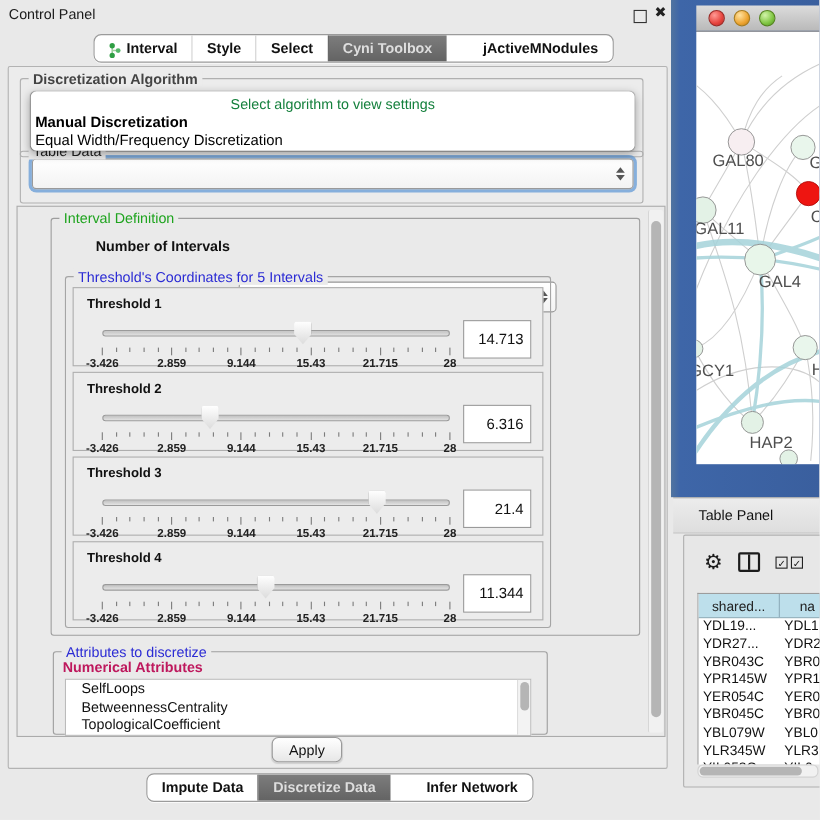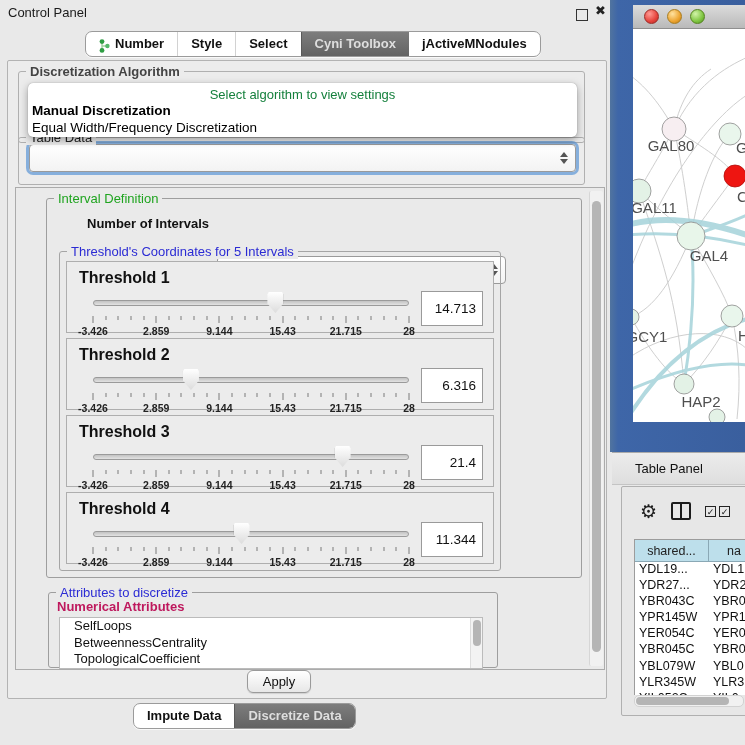--- a/index.html
+++ b/index.html
@@ -15,21 +15,21 @@
   .cp{left:0;top:0;width:612px;height:745px;background:#e9e9e9;}
   .cp-title{left:8px;top:5px;font-size:13px;color:#1a1a1a;}
   .float-icon{left:576px;top:9px;width:10px;height:10px;border:1.5px solid #333;background:transparent;}
   .close-icon{left:595px;top:3px;font-size:13px;font-weight:bold;color:#222;}
 
   
   .tabbar{display:flex;background:#fff;border:1px solid #9b9b9b;border-radius:7px;overflow:hidden;height:24px;box-shadow:0 1px 0 rgba(255,255,255,.7);}
   .tabbar .tab{display:flex;align-items:center;gap:5px;padding:0 13px;font-size:13px;font-weight:bold;color:#111;line-height:24px;border-left:1px solid #d2d2d2;cursor:default;white-space:nowrap;}
   .tabbar .tab:first-child{border-left:none;}
   .tabbar .tab.selected{background:linear-gradient(#7d7d7d,#636363);color:#dedede;border-left-color:#5a5a5a;}
-  .tabbar .tab.selected + .tab{border-left:none;}
+  .tabbar .tab.selected + .tab{border-left:none;margin-left:20px;}
   .top-tabbar{left:85px;top:31px;}
   .bottom-tabbar{left:133px;top:703px;}
 
   
   .main-panel{left:7px;top:60px;width:598px;height:637px;background:#ececec;border:1px solid #b3b3b3;border-radius:2px;}
 
   .groupbox{position:absolute;border:1px solid #b0b0b0;border-radius:3px;}
   .groupbox > .gtitle{position:absolute;top:-8px;left:7px;background:#ececec;padding:0 4px;font-size:13px;}
   .gtitle.gray{color:#444;font-weight:bold;}
   .gtitle.dark{color:#222;}
@@ -50,21 +50,21 @@
   .popup .opt.sel{font-weight:bold;}
 
   
   .scroll-panel{left:7px;top:126px;width:588px;height:481px;background:#eaeaea;border:1px solid #ababab;}
   .vscroll{position:absolute;right:1px;top:3px;bottom:3px;width:13px;background:#f1f1f1;border-left:1px solid #d6d6d6;border-radius:2px;}
   .vscroll .thumb{position:absolute;left:2px;width:9px;top:10px;bottom:14px;background:#b5b5b5;border-radius:5px;}
 
   
   .num-label{position:absolute;left:40px;top:17px;font-size:13px;font-weight:bold;color:#111;}
   .thr-box{position:relative;height:70px;margin:0 6px 5px 6px;border:1px solid #aeaeae;background:#ececec;}
-  .thr-label{position:absolute;left:12px;top:7px;font-size:16px;font-weight:bold;color:#111;}
+  .thr-label{position:absolute;left:12px;top:7px;font-size:12px;font-weight:bold;color:#111;}
   .slider{position:absolute;left:26px;top:30px;width:316px;height:38px;}
   .slider .track{position:absolute;left:0;right:0;top:8px;height:4px;background:linear-gradient(#c2c2c2,#e2e2e2);border:1px solid #9a9a9a;border-radius:3px;}
   .slider .thumb{position:absolute;top:0;width:16px;height:21px;transform:translateX(-50%);
      background:linear-gradient(#ffffff,#dcdcdc);
      clip-path:polygon(8% 0,92% 0,100% 12%,100% 55%,50% 100%,0 55%,0 12%);
      filter:drop-shadow(0 0 1px #808080);}
   .slider .ticks{position:absolute;left:0;right:0;top:24px;height:8px;}
   .slider .ticks span{position:absolute;width:1px;height:4px;background:#7b7b7b;transform:translateX(-.5px);}
   .slider .ticks span.major{height:7px;}
   .slider .ticklabels{position:absolute;left:0;right:0;top:33px;height:12px;}
@@ -125,21 +125,21 @@
 
   <div class="abs tabbar top-tabbar" id="top-tabs">
       <div class="tab">
         <span class="net-icon"><svg width="11" height="14" viewBox="0 0 11 14">
             <line x1="3" y1="3" x2="3" y2="11" stroke="#9fcf9f" stroke-width="1.4"></line>
             <line x1="3" y1="7" x2="8" y2="7" stroke="#9fcf9f" stroke-width="1.4"></line>
             <circle cx="3" cy="2.6" r="2.4" fill="#2f9e44"></circle>
             <circle cx="3" cy="11.4" r="2.4" fill="#2f9e44"></circle>
             <circle cx="8.4" cy="7" r="2.2" fill="#55b86a"></circle>
           </svg></span>
-        <span>Number</span>
+        <span>Interval</span>
       </div>
       <div class="tab">
         <span>Style</span>
       </div>
       <div class="tab">
         <span>Select</span>
       </div>
       <div class="tab selected">
         <span>Cyni Toolbox</span>
       </div>
@@ -392,20 +392,23 @@
 
     <div class="abs apply-btn">Apply</div>
   </div>
 
   <div class="abs tabbar bottom-tabbar" id="bottom-tabs">
       <div class="tab">
         <span>Impute Data</span>
       </div>
       <div class="tab selected">
         <span>Discretize Data</span>
+      </div>
+      <div class="tab">
+        <span>Infer Network</span>
       </div>
     </div>
 
   <div class="abs popup">
     <div class="hint">Select algorithm to view settings</div>
     <div id="popup-options">
         <div class="opt sel">Manual Discretization</div>
         <div class="opt">Equal Width/Frequency Discretization</div>
       </div>
   </div>

